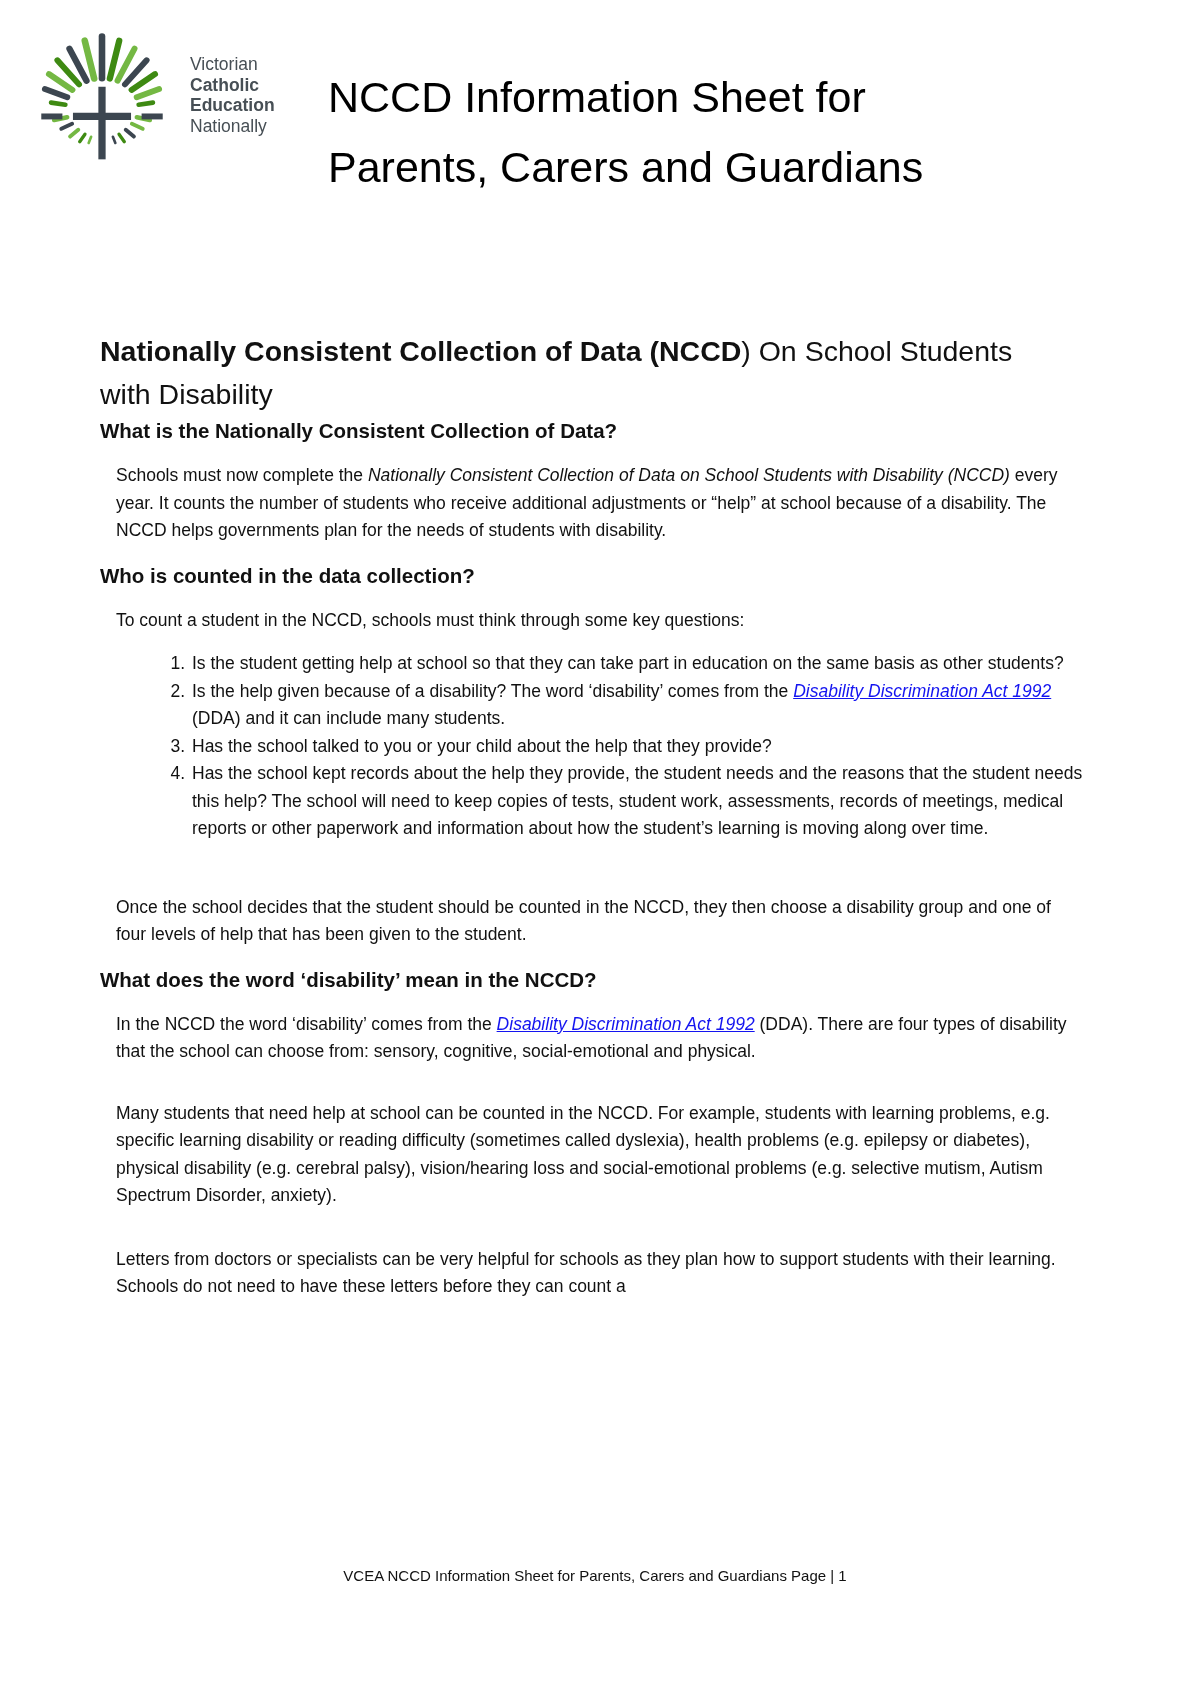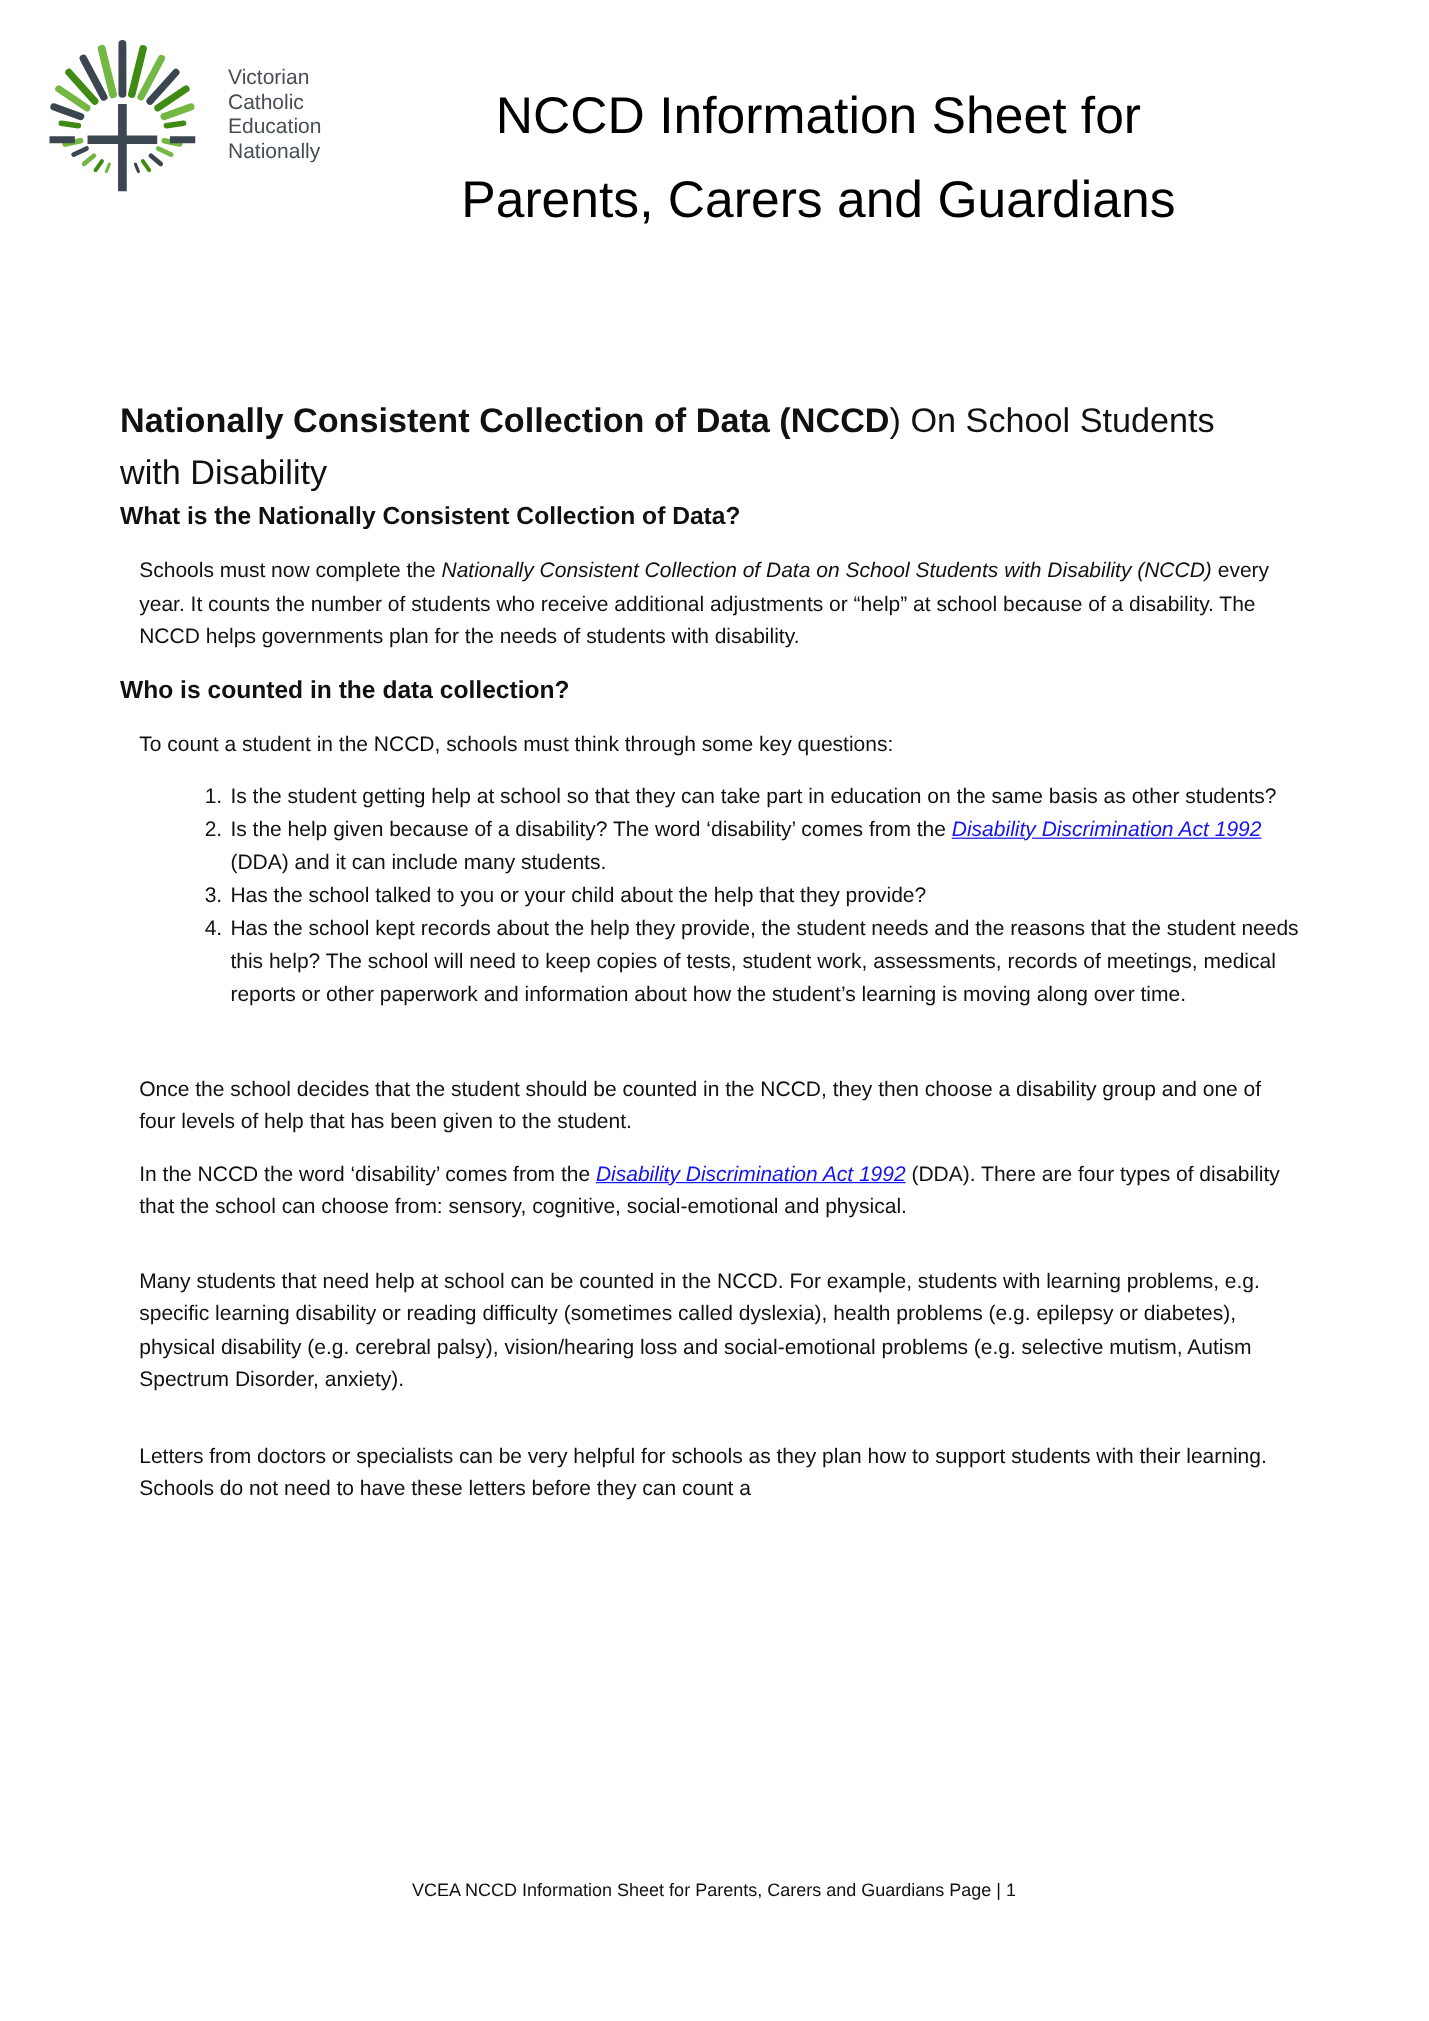--- a/index.html
+++ b/index.html
@@ -8,24 +8,24 @@
     background:#ffffff;
     font-family:"Liberation Sans","DejaVu Sans",sans-serif;
     color:#111111;
     position:relative;
     overflow:hidden;
   }
   
   .logo-block{position:absolute;left:36px;top:24px;display:flex;align-items:flex-start;}
   .logo-svg{width:132px;height:142px;display:block;}
   .brand-text{margin-left:22px;padding-top:30px;font-size:17.5px;line-height:20.5px;color:#474f55;}
-  .brand-text .bold{font-weight:400;}
+  .brand-text .bold{font-weight:700;}
   .doc-title{
-    position:absolute;left:302px;top:62px;width:760px;
-    font-size:43px;line-height:70px;color:#000;text-align:center;font-weight:400;
+    position:absolute;left:328px;top:62px;width:760px;
+    font-size:43px;line-height:70px;color:#000;text-align:left;font-weight:400;
   }
   
   .content{position:absolute;left:100px;top:330px;width:990px;}
   h1.title{font-size:28.5px;line-height:43px;font-weight:400;margin:0;max-width:955px;}
   h1.title .b{font-weight:700;}
   h2.sec{font-size:20.5px;line-height:30px;font-weight:700;margin:0;}
   .mt-h2a{margin-top:62px;}
   .mt-h2b{margin-top:28px;}
   .mt-h2c{margin-top:45px;}
   p{font-size:17.5px;line-height:27.5px;margin:16px;}
@@ -105,19 +105,20 @@
 
   <ol class="questions mt-list">
     <li><span>Is the student getting help at school so that they can take part in education on the same basis as other students?</span></li>
     <li><span>Is the help given because of a disability?  The word ‘disability’ comes from the </span><a class="link" href="#">Disability Discrimination Act 1992</a><span> (DDA) and it can include many students.</span></li>
     <li><span>Has the school talked to you or your child about the help that they provide?</span></li>
     <li><span>Has the school kept records about the help they provide, the student needs and the reasons that the student needs this help?  The school will need to keep copies of tests, student work, assessments, records of meetings, medical reports or other paperwork and information about how the student’s learning is moving along over time.</span></li>
   </ol>
 
   <p class="mt-close">Once the school decides that the student should be counted in the NCCD, they then choose a disability group and one of four levels of help that has been given to the student.</p>
 
+  <h2 class="sec mt-h2c">What does the word ‘disability’ mean in the NCCD?</h2>
   <p><span>In the NCCD the word ‘disability’ comes from the </span><a class="link" href="#">Disability Discrimination Act 1992</a><span> (DDA). There are four types of disability that the school can choose from: sensory, cognitive, social-emotional and physical.</span></p>
   <p class="mt-p2">Many students that need help at school can be counted in the NCCD. For example, students with learning problems, e.g. specific learning disability or reading difficulty (sometimes called dyslexia), health problems (e.g. epilepsy or diabetes), physical disability (e.g. cerebral palsy), vision/hearing loss and social-emotional problems (e.g. selective mutism, Autism Spectrum Disorder, anxiety).</p>
   <p class="mt-p3">Letters from doctors or specialists can be very helpful for schools as they plan how to support students with their learning.  Schools do not need to have these letters before they can count a</p>
 
 </div>
 
 <div class="footer">VCEA NCCD Information Sheet for Parents, Carers and Guardians Page | 1</div>
 
 </body></html>

